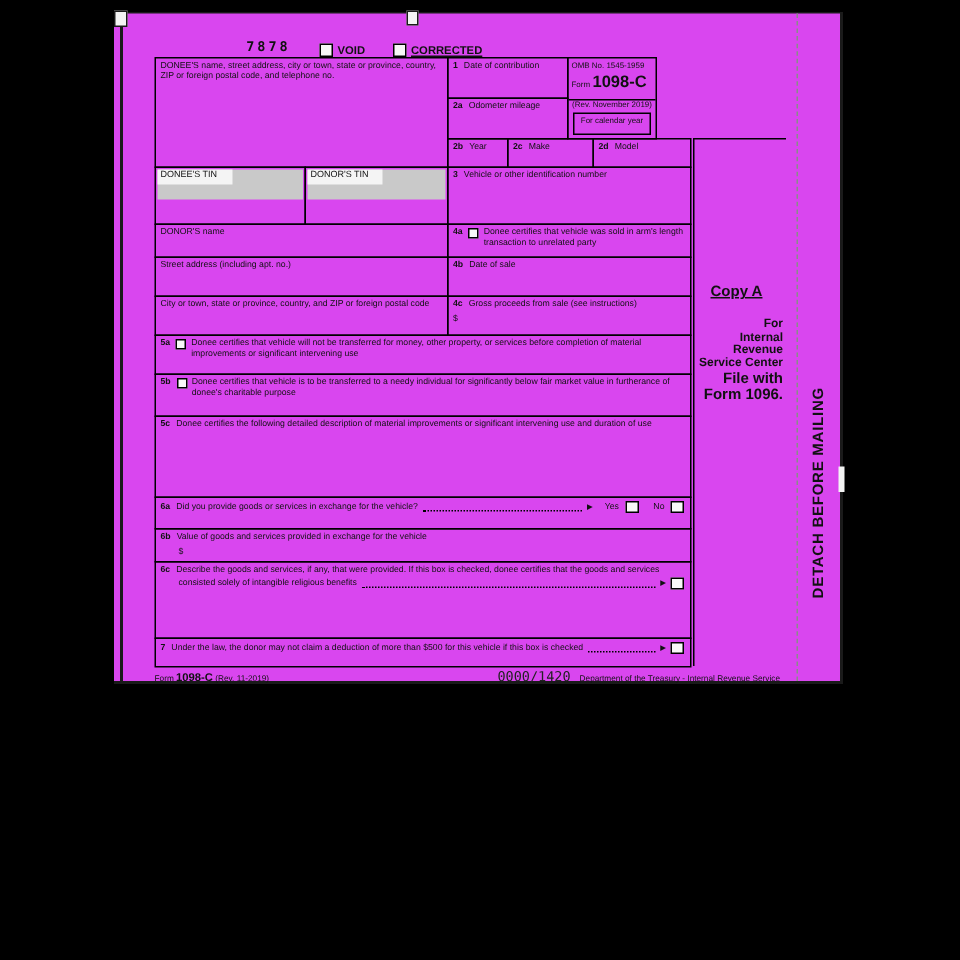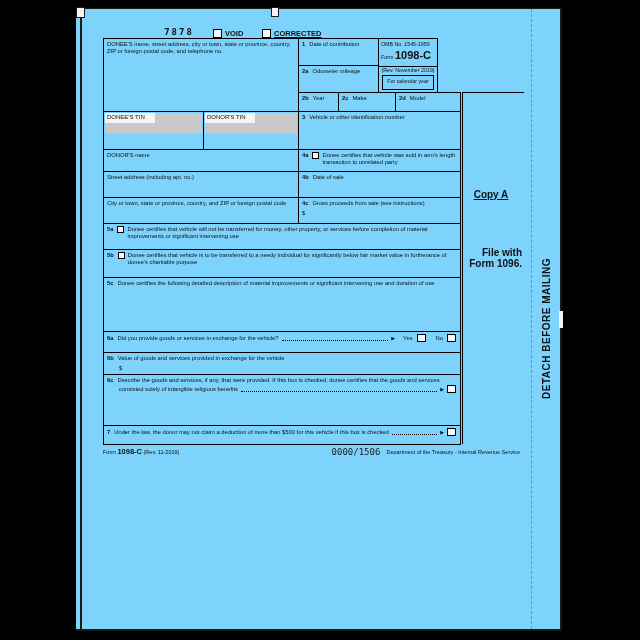--- a/index.html
+++ b/index.html
@@ -2,22 +2,22 @@
 <html><head>
 <meta charset="utf-8">
 <style>
   html,body{margin:0;padding:0;}
   body{
     width:640px;height:640px;background:#000;position:relative;overflow:hidden;
     font-family:"Liberation Sans", sans-serif;color:#111;
     -webkit-font-smoothing:antialiased;
   }
   .page{
-    position:absolute;left:76px;top:8px;width:486px;height:623px;
-    background:#7dd3fc;border-top:1.5px solid #1a1a1a;border-right:2px solid #1a1a1a;
+    position:absolute;left:76px;top:8px;width:486px;height:448px;
+    background:#d946ef;border-top:1.5px solid #1a1a1a;border-right:2px solid #1a1a1a;
     border-bottom:2px solid #1a1a1a;box-sizing:border-box;
   }
   .edge-line{position:absolute;left:4px;top:0;bottom:0;width:1.5px;background:#1a1a1a;}
   .reg-mark{position:absolute;background:#f4f4f4;border:1.5px solid #1a1a1a;box-sizing:border-box;}
   .notch{position:absolute;right:-3px;top:302px;width:4px;height:17px;background:#f4f4f4;}
 
   .print-code{
     position:absolute;left:88px;top:18px;width:30px;text-align:center;
     font-family:"DejaVu Sans Mono", monospace;font-weight:bold;font-size:9px;letter-spacing:2px;
   }
@@ -251,27 +251,32 @@
         <span class="lead"></span>
         <span class="arrow">▶</span>
         <span class="cb" style="width:9px;height:8px;margin-left:3px;margin-right:2px;"></span>
       </div>
     </div>
   </div>
 
   <div class="side-rule"></div>
   <div class="side-vline"></div>
   <div class="copy-a">Copy A</div>
+  <div class="recipient">
+    <div>For</div>
+    <div>Internal Revenue</div>
+    <div>Service Center</div>
+  </div>
   <div class="filewith">File with Form 1096.</div>
 
   <div class="perf"></div>
   <div class="detach">DETACH BEFORE MAILING</div>
 
   <div class="footer">
     <span class="foot-left">
       <span>Form</span>
       <span class="foot-bold">1098-C</span>
       <span>(Rev. 11-2019)</span>
     </span>
     <span class="foot-agency">Department of the Treasury - Internal Revenue Service</span>
   </div>
-  <div class="foot-code">0000/1506</div>
+  <div class="foot-code">0000/1420</div>
 </div>
 
 </body></html>

